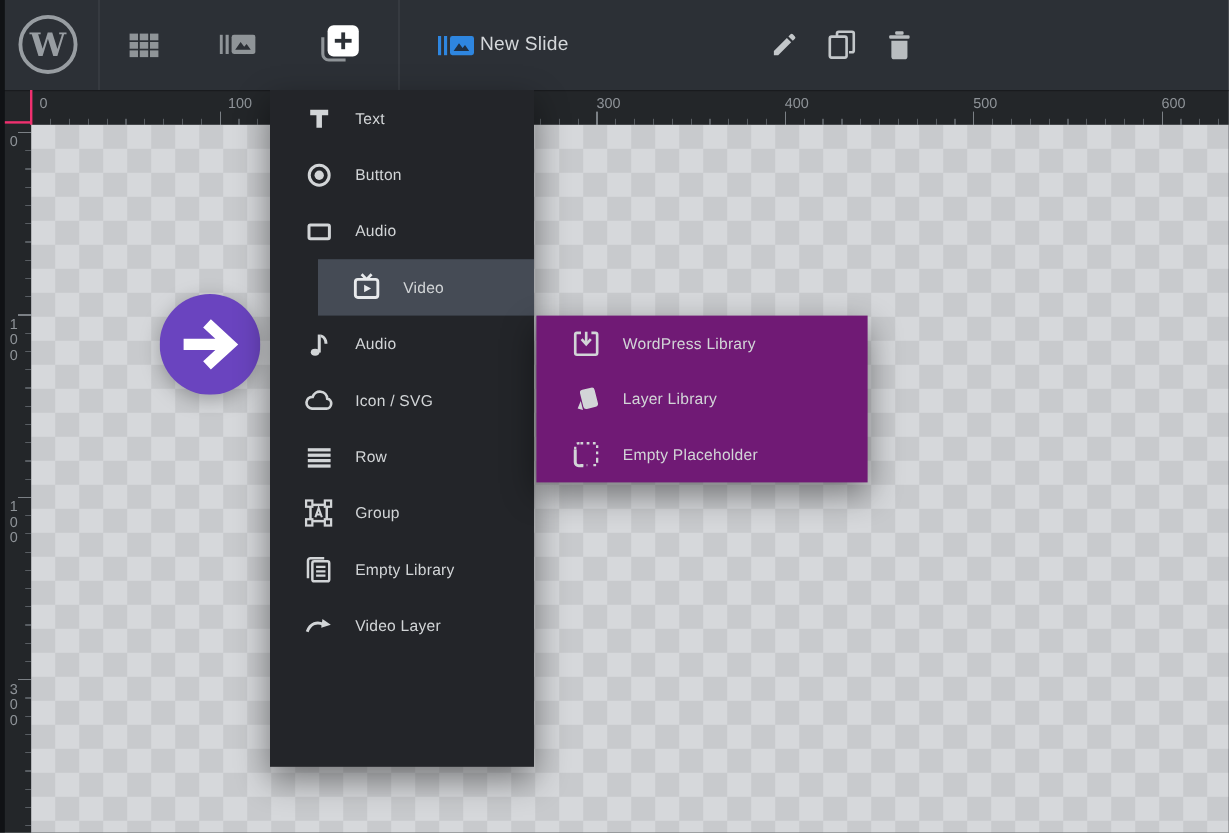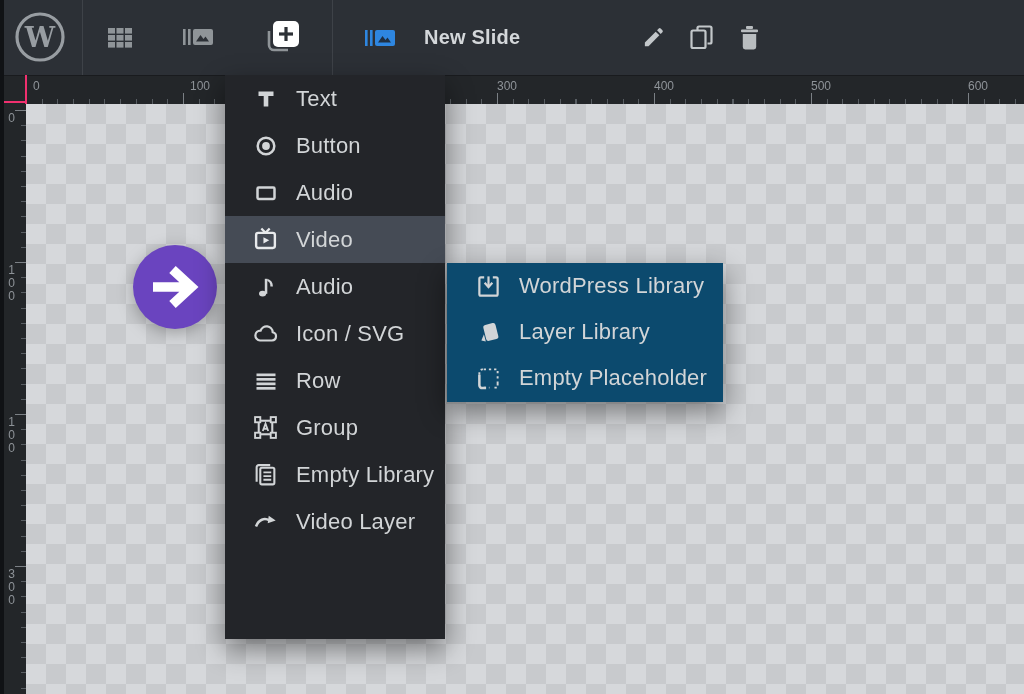--- a/index.html
+++ b/index.html
@@ -3,22 +3,22 @@
 <meta charset="utf-8">
 <style>
   html,body{margin:0;padding:0;}
   .stage{position:relative;width:1024px;height:694px;overflow:hidden;
     background:#2c3034;font-family:"Liberation Sans","DejaVu Sans",sans-serif;
     -webkit-font-smoothing:antialiased;}
   
   .toolbar{position:absolute;left:0;top:0;width:1024px;height:75px;background:#2c3036;}
   .toolbar .sep{position:absolute;top:0;width:1px;height:75px;background:#3e4248;}
   .tb-btn{position:absolute;display:flex;align-items:center;justify-content:center;cursor:pointer;}
-  .slide-title{position:absolute;left:424px;top:0;height:75px;display:flex;align-items:center;
-    color:#d4d7da;font-size:20px;font-weight:700;letter-spacing:.2px;}
+  .slide-title{position:absolute;left:400px;top:0;height:75px;display:flex;align-items:center;
+    color:#d4d7da;font-size:16px;font-weight:400;letter-spacing:.2px;}
   
   .ruler-h{position:absolute;left:26px;top:75px;width:998px;height:29px;background:#232629;border-top:1px solid #191b1e;box-sizing:border-box;}
   .rh-minor{position:absolute;bottom:0;left:0;right:0;height:5px;
     background-image:repeating-linear-gradient(to right,#585d62 0 1px,transparent 1px 15.7px);}
   .rh-major{position:absolute;bottom:0;left:0;right:0;height:11px;
     background-image:repeating-linear-gradient(to right,#7b8085 0 1px,transparent 1px 157px);}
   .rh-label{position:absolute;top:3px;font-size:12px;color:#8e9398;}
   .ruler-corner{position:absolute;left:0;top:75px;width:26px;height:29px;background:#232629;border-top:1px solid #191b1e;box-sizing:border-box;}
   .ruler-v{position:absolute;left:0;top:104px;width:26px;height:590px;background:#232629;}
   .rv-minor{position:absolute;top:6px;bottom:0;right:0;width:5px;
@@ -30,24 +30,24 @@
   .origin-v{position:absolute;left:25px;top:75px;width:2px;height:29px;background:#f0306f;}
   .origin-h{position:absolute;left:0;top:101px;width:26px;height:2px;background:#f0306f;}
   .left-edge{position:absolute;left:0;top:0;width:4px;height:694px;background:#101215;}
   
   .canvas{position:absolute;left:26px;top:104px;width:998px;height:590px;
     background:repeating-conic-gradient(#c8cacd 0% 25%,#d6d8db 0% 50%);background-size:40px 40px;}
   
   .menu{position:absolute;left:225px;top:75px;width:220px;height:564px;background:#232529;
     box-shadow:0 10px 26px rgba(0,0,0,.45);}
   .menu-item{height:47px;display:flex;align-items:center;padding-left:27px;box-sizing:border-box;cursor:pointer;}
-  .menu-item.highlighted{background:#454b55;}
+  .menu-item.highlighted{background:#454b55;margin-left:40px;}
   .mi-icon{width:27px;height:27px;display:flex;align-items:center;justify-content:center;margin-right:17px;flex:0 0 27px;}
-  .mi-label{color:#d2d5d7;font-size:22px;font-weight:500;letter-spacing:.2px;white-space:nowrap;}
-  .submenu{position:absolute;left:447px;top:263px;width:276px;height:139px;background:#0c4a6e;
+  .mi-label{color:#d2d5d7;font-size:13px;font-weight:500;letter-spacing:.2px;white-space:nowrap;}
+  .submenu{position:absolute;left:447px;top:263px;width:276px;height:139px;background:#701a75;
     box-shadow:0 10px 26px rgba(0,0,0,.45);}
   .submenu .menu-item{height:46px;padding-left:28px;}
   
   .tutorial-arrow{position:absolute;left:133px;top:245px;width:84px;height:84px;filter:drop-shadow(0 4px 8px rgba(0,0,0,.28));}
   svg{display:block;}
 </style>
 </head>
 <body>
 
 <div class="stage">

